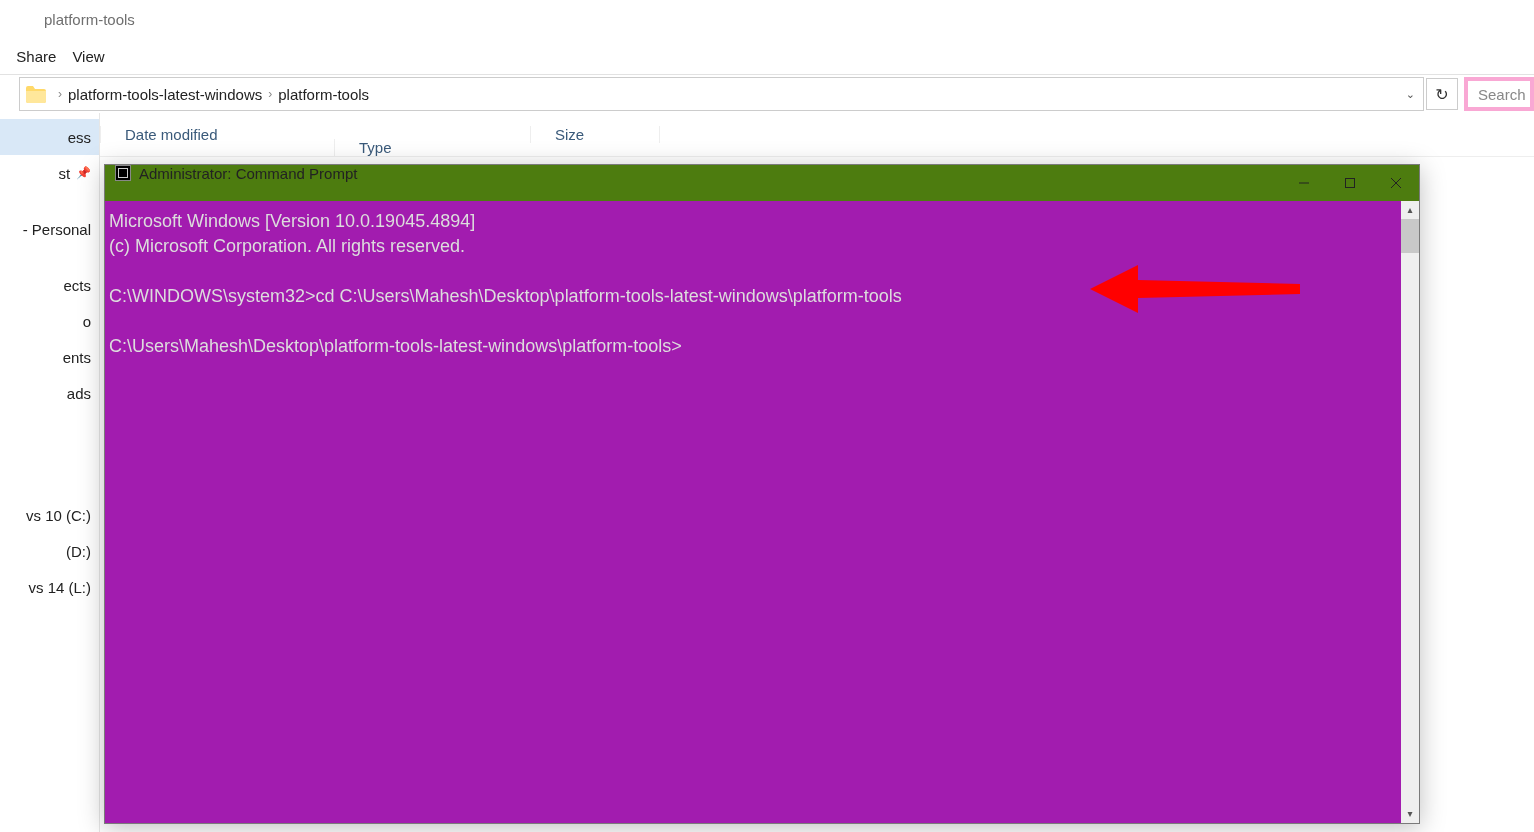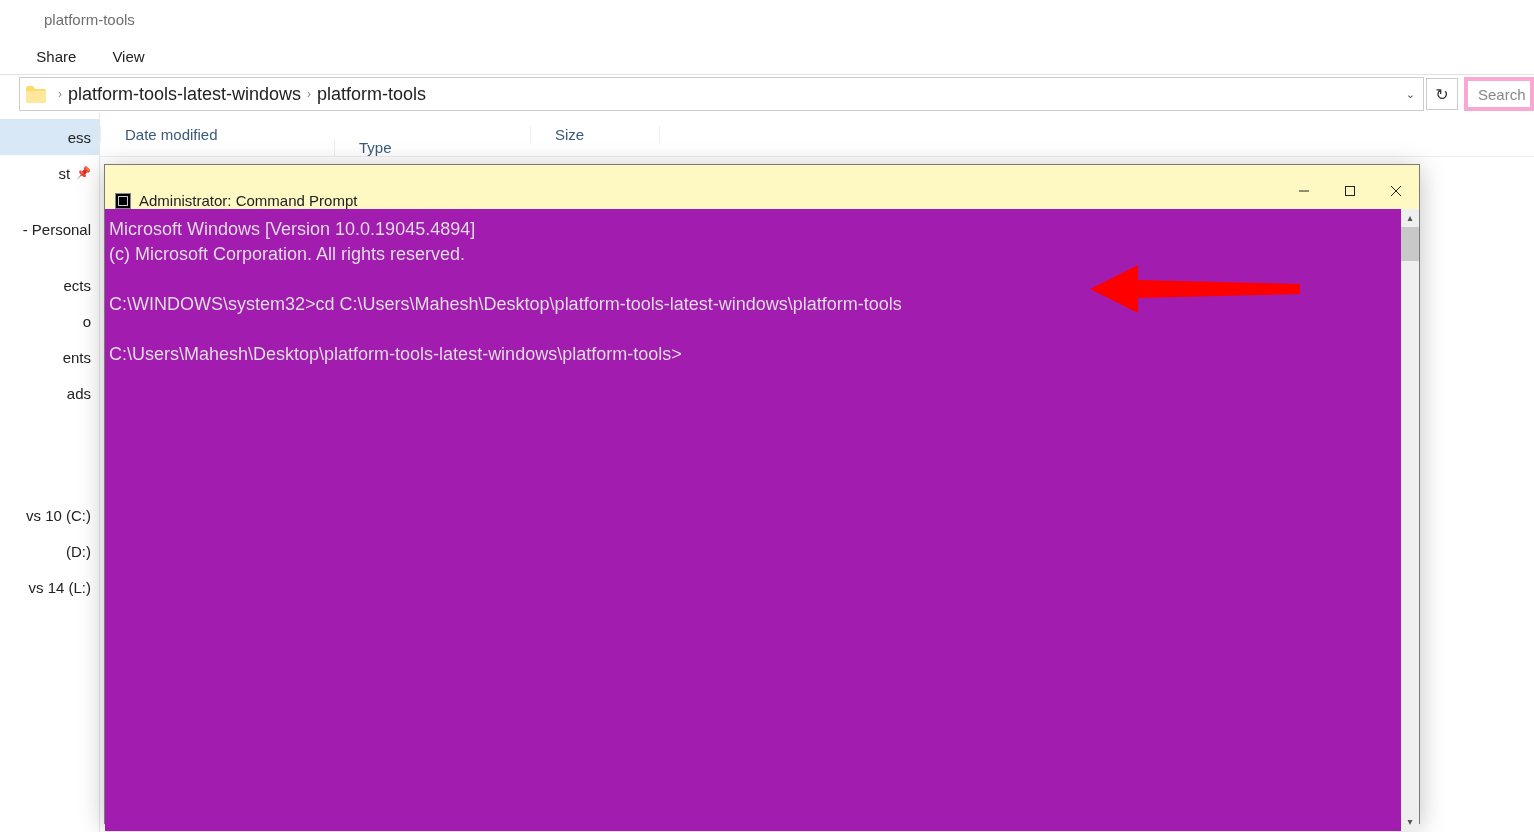--- a/index.html
+++ b/index.html
@@ -1,29 +1,29 @@
 <!DOCTYPE html>
 <html><head>
 <meta charset="utf-8">
 <style>
   * { margin: 0; padding: 0; box-sizing: border-box; font-family: "Segoe UI", Arial, sans-serif; }
   body { width: 1534px; height: 832px; overflow: hidden; background: #fff; position: relative; }
 
   
   .explorer-titlebar { height: 38px; display: flex; align-items: center; padding-left: 44px; color: #6f6f6f; font-size: 15px; }
-  .explorer-menubar { height: 36px; display: flex; align-items: center; gap: 36px; padding-left: 0; }
+  .explorer-menubar { height: 36px; display: flex; align-items: center; gap: 16px; padding-left: 0; }
   .explorer-menubar span { font-size: 15px; color: #222; }
   .explorer-menubar span:first-child { margin-left: -8px; }
 
   .addressbar-row { height: 39px; display: flex; align-items: center; border-top: 1px solid #e2e2e2; }
   .addr-nav { width: 15px; height: 100%; }
   .addr-box { flex: 0 0 1405px; height: 34px; border: 1px solid #ccc; margin-left: 4px; background: #fff; display: flex; align-items: center; }
   .folder-icon { width: 20px; height: 17px; margin: 0 6px 0 6px; }
   .chevron { color: #888; font-size: 12px; padding: 0 6px; user-select: none; }
-  .crumb { font-size: 18px; color: #222; }
+  .crumb { font-size: 15px; color: #222; }
   .addr-spacer { flex: 1; }
   .addr-drop { color: #555; font-size: 11px; padding: 0 8px; }
   .refresh-btn { width: 32px; height: 32px; border: 1px solid #ccc; display: flex; align-items: center; justify-content: center; color: #333; margin-left: 2px; font-size: 16px; }
   .search-box { flex: 1; height: 34px; border: 4px solid #f9a8d4; margin-left: 6px; margin-right: 0; display: flex; align-items: center; padding-left: 10px; color: #888; font-size: 15px; }
 
   .explorer-body { display: flex; height: calc(832px - 38px - 36px - 39px); }
   .nav-pane { width: 100px; border-right: 1px solid #e6e6e6; padding-top: 6px; }
   .nav-item { height: 36px; display: flex; align-items: center; justify-content: flex-end; padding-right: 8px; font-size: 15px; color: #222; white-space: nowrap; overflow: hidden; }
   .nav-item.selected { background: #d9e8f7; }
   .pin { color: #666; font-size: 12px; margin-left: 6px; }
@@ -33,21 +33,21 @@
   .list-header { height: 44px; display: flex; align-items: center; border-bottom: 1px solid #eee; margin-left: 0; }
   .list-header .col { color: #3a5a7a; font-size: 15px; padding-left: 24px; }
   .col-name  { width: 444px; position: relative; }
   .col-name .sort-caret { position: absolute; left: 205px; top: -2px; color: #8aa; font-size: 10px; }
   .col-date  { width: 234px; border-left: 1px solid #eee; }
   .col-type  { width: 196px; border-left: 1px solid #eee; margin-top: 26px; }
   .col-size  { width: 130px; border-left: 1px solid #eee; border-right: 1px solid #eee; }
 
   
   .cmd-window { position: absolute; left: 104px; top: 164px; width: 1316px; height: 660px; border: 1px solid #7a7a7a; background: #000; box-shadow: 0 4px 24px rgba(0,0,0,.25); }
-  .cmd-titlebar { height: 44px; background: #fef9c3; display: flex; align-items: flex-end; }
+  .cmd-titlebar { height: 36px; background: #4d7c0f; display: flex; align-items: flex-start; }
   .cmd-icon { width: 16px; height: 16px; margin: 0 8px 0 10px; background: #000; border: 1px solid #888; box-shadow: inset 0 0 0 2px #000, inset 0 0 0 3px #ccc; }
   .cmd-title { font-size: 15px; color: #222; }
   .win-btns { margin-left: auto; display: flex; }
   .win-btn { width: 46px; height: 36px; display: flex; align-items: center; justify-content: center; color: #222; font-size: 13px; }
   .win-btn svg { stroke: #222; stroke-width: 1; fill: none; }
   .cmd-body { position: relative; height: calc(100% - 36px); background: #a21caf; color: #ddd; font-family: Consolas, "Courier New", monospace; font-size: 18px; line-height: 24px; padding: 8px 0 0 4px; white-space: pre; }
   .cmd-scroll { position: absolute; right: 0; top: 0; width: 18px; height: 100%; background: #efefef; display: flex; flex-direction: column; }
   .scroll-arrow { height: 18px; display: flex; align-items: center; justify-content: center; color: #555; font-size: 10px; }
   .scroll-thumb { width: 100%; height: 34px; background: #c8c8c8; }
 

